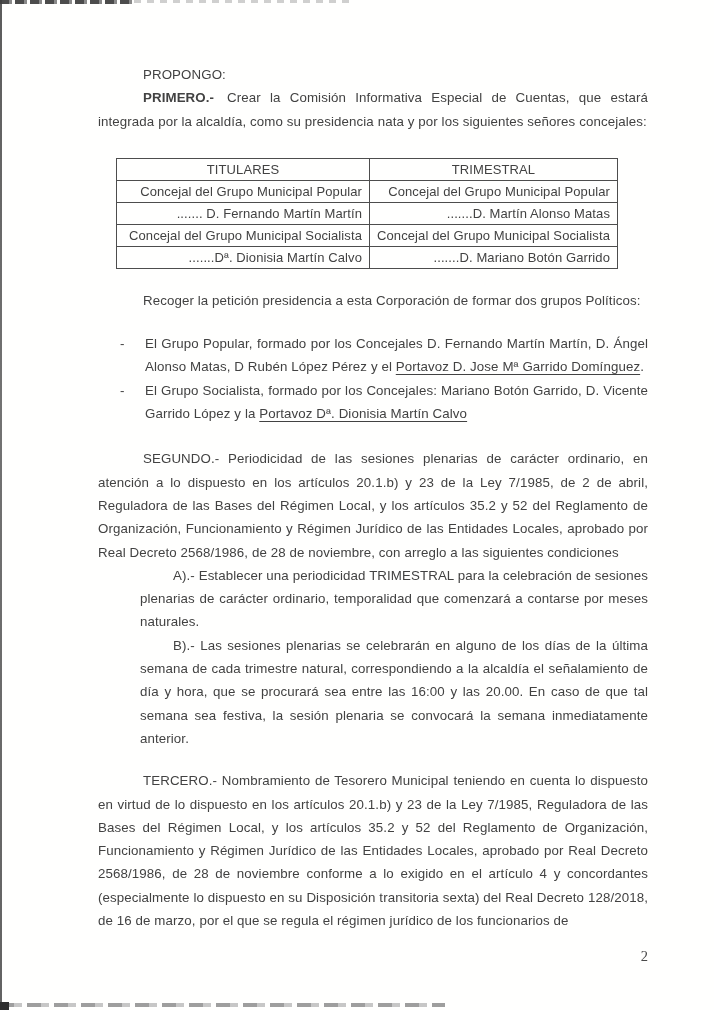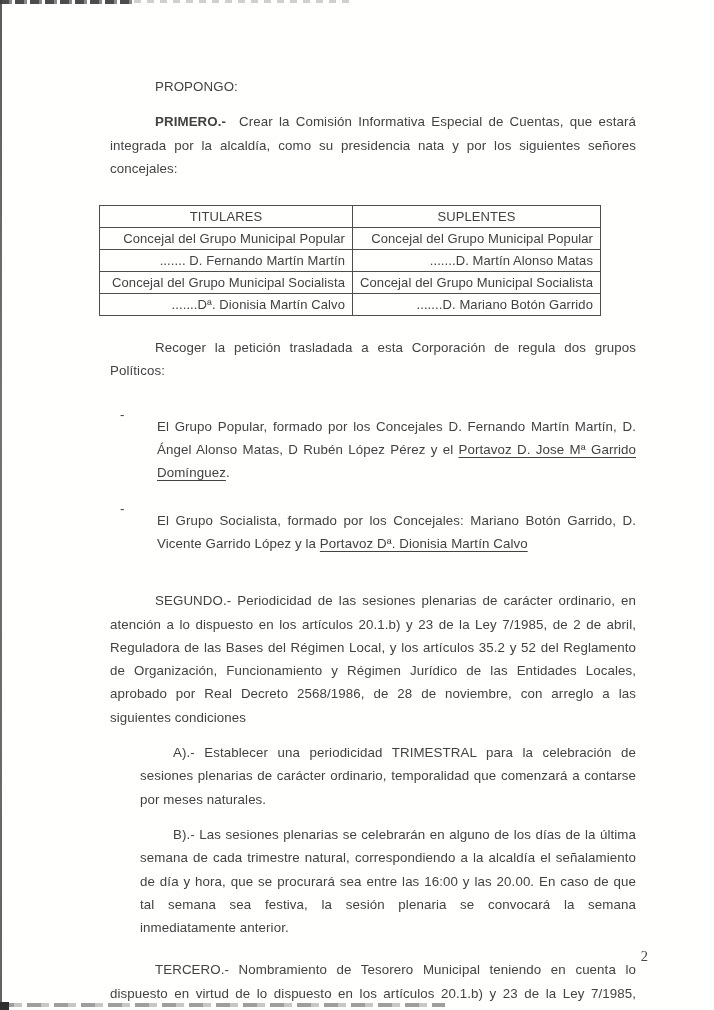--- a/index.html
+++ b/index.html
@@ -39,27 +39,27 @@
   .artifact-bottom-corner {
     position: absolute; top: 1002px; left: 0; width: 9px; height: 8px;
     background: #2e2e2e;
   }
   
   .content {
     position: absolute; left: 98px; top: 63px; width: 550px;
     font-size: 13.3px; line-height: 23.3px;
     letter-spacing: 0.1px;
   }
-  p { margin: 12px; text-align: justify; }
+  p { margin: 0; text-align: justify; }
   .indent { text-indent: 45px; }
   .label-gap { margin-right: 13px; font-weight: bold; }
   
   table.committee {
     border-collapse: collapse;
-    margin-top: 25px; margin-left: 1px;
+    margin-top: 25px; margin-left: 18px;
     width: 501px;
     table-layout: fixed;
     padding-left: 32px;
   }
   table.committee th, table.committee td {
     border: 1px solid #4d4d4d;
     font-weight: normal;
     font-size: 13px; line-height: 17px;
     padding: 2px 7px;
     height: 22px;
@@ -106,42 +106,42 @@
     <p class="indent"><span class="label-gap">PRIMERO.-</span><span>Crear la Comisión Informativa Especial de Cuentas, que estará integrada por la alcaldía, como su presidencia nata y por los siguientes señores concejales:</span></p>
 
     <table class="committee">
       <colgroup>
           <col class="c1">
           <col class="c2">
         </colgroup>
       <tbody>
           <tr>
         <th>TITULARES</th>
-        <th>SUPLENTES</th>
+        <th>TRIMESTRAL</th>
       </tr>
       <tr>
         <td>Concejal del Grupo Municipal Popular</td>
         <td>Concejal del Grupo Municipal Popular</td>
       </tr>
       <tr>
         <td>....... D. Fernando Martín Martín</td>
         <td>.......D. Martín Alonso Matas</td>
       </tr>
       <tr>
         <td>Concejal del Grupo Municipal Socialista</td>
         <td>Concejal del Grupo Municipal Socialista</td>
       </tr>
       <tr>
         <td>.......Dª. Dionisia Martín Calvo</td>
         <td>.......D. Mariano Botón Garrido</td>
       </tr>
     </tbody>
       </table>
 
-    <p class="indent p-recoger">Recoger la petición trasladada a esta Corporación de regula dos grupos Políticos:</p>
+    <p class="indent p-recoger">Recoger la petición presidencia a esta Corporación de formar dos grupos Políticos:</p>
 
     <div class="bullets">
       <div class="bullet">
         <span class="dash">-</span>
         <p class="btext"><span>El Grupo Popular, formado por los Concejales D. Fernando Martín Martín, D. Ángel Alonso Matas, D Rubén López Pérez y el </span><span class="u">Portavoz D. Jose Mª Garrido Domínguez</span><span>.</span></p>
       </div>
       <div class="bullet">
         <span class="dash">-</span>
         <p class="btext"><span>El Grupo Socialista, formado por los Concejales: Mariano Botón Garrido, D. Vicente Garrido López y la </span><span class="u">Portavoz Dª. Dionisia Martín Calvo</span><span></span></p>
       </div>

